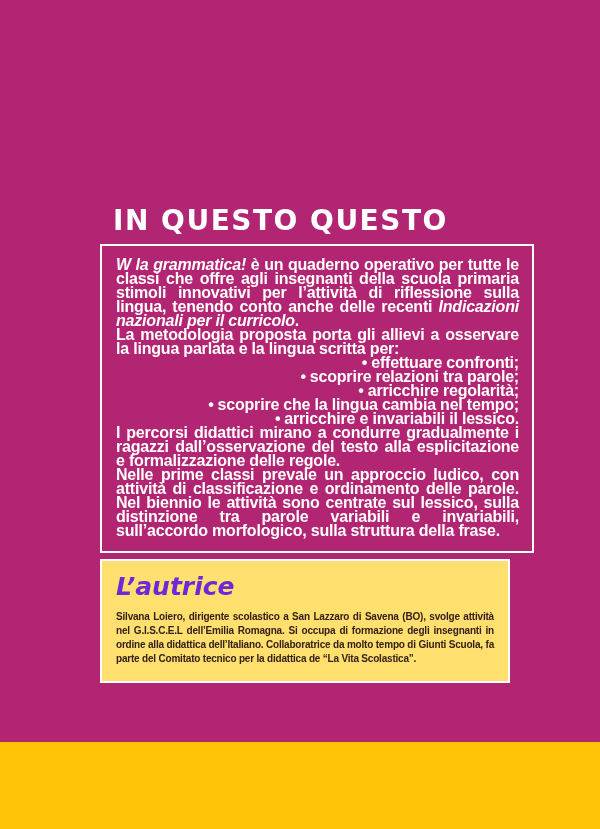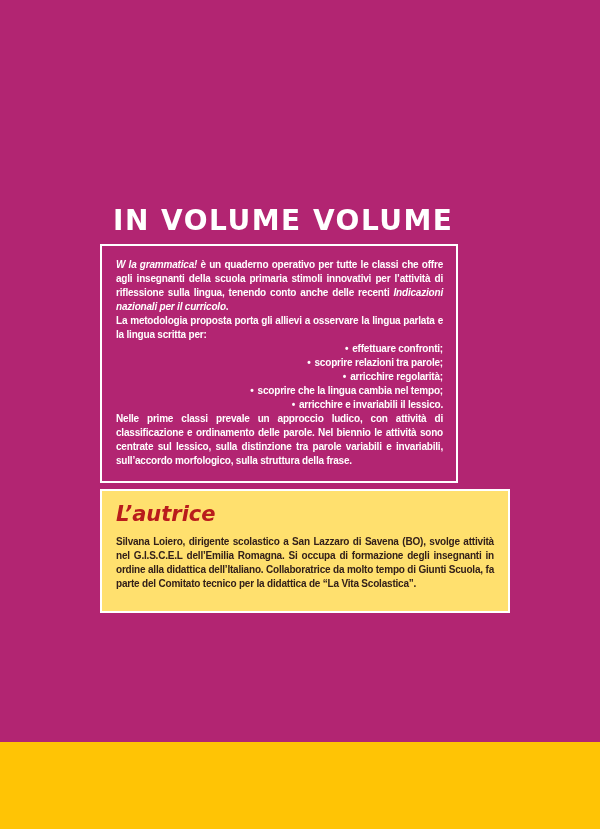--- a/index.html
+++ b/index.html
@@ -22,25 +22,25 @@
     margin: 0 0 7px 13px;
     font-family: "DejaVu Sans", sans-serif;
     font-weight: bold;
     font-size: 28px;
     letter-spacing: 1.5px;
     color: #FFFFFF;
     white-space: nowrap;
   }
   .volume-box {
     box-sizing: border-box;
-    width: 358px;
+    width: 434px;
     border: 2px solid #FFFFFF;
     padding: 12px 13px 13px 14px;
     color: #FFFFFF;
-    font-size: 10px;
+    font-size: 16px;
     font-weight: bold;
     line-height: 14px;
     letter-spacing: -0.2px;
     text-align: justify;
   }
   .volume-box p { margin: 0; }
   .volume-box em { font-style: italic; }
   .activities-list { margin: 0; padding: 0; list-style: none; }
   .activities-list li { text-align: right; }
   .bullet { margin-right: 4px; }
@@ -51,53 +51,54 @@
     border: 2px solid #FFFFFF;
     background: #FFE06E;
     padding: 11px 14px 13px 14px;
     min-height: 124px;
   }
   .author-heading {
     margin: 0 0 9px 0;
     font-family: "DejaVu Sans", sans-serif;
     font-weight: bold;
     font-style: italic;
-    font-size: 21px;
-    color: #b91c1c;
+    font-size: 25px;
+    color: #6d28d9;
   }
   .author-bio {
     margin: 0;
     color: #33201A;
     font-size: 10px;
     font-weight: bold;
     line-height: 14px;
     letter-spacing: -0.2px;
     text-align: justify;
   }
 </style>
 </head>
 <body>
 
 <div class="content">
 
-  <h1 class="volume-heading">IN VOLUME VOLUME</h1>
+  <h1 class="volume-heading">IN QUESTO QUESTO</h1>
 
   <div class="volume-box">
     <p><em>W la grammatica!</em><span> è un quaderno operativo per tutte le classi che offre agli insegnanti della scuola primaria stimoli innovativi per l’attività di riflessione sulla lingua, tenendo conto anche delle recenti </span><em>Indicazioni nazionali per il curricolo</em><span>.</span></p>
 
     <p>La metodologia proposta porta gli allievi a osservare la lingua parlata e la lingua scritta per:</p>
 
     <ul class="activities-list">
       <li><span class="bullet">•</span><span>effettuare confronti;</span></li>
       <li><span class="bullet">•</span><span>scoprire relazioni tra parole;</span></li>
       <li><span class="bullet">•</span><span>arricchire regolarità;</span></li>
       <li><span class="bullet">•</span><span>scoprire che la lingua cambia nel tempo;</span></li>
       <li><span class="bullet">•</span><span>arricchire e invariabili il lessico.</span></li>
     </ul>
 
+    <p>I percorsi didattici mirano a condurre gradualmente i ragazzi dall’osservazione del testo alla esplicitazione e formalizzazione delle regole.</p>
 
     <p>Nelle prime classi prevale un approccio ludico, con attività di classificazione e ordinamento delle parole. Nel biennio le attività sono centrate sul lessico, sulla distinzione tra parole variabili e invariabili, sull’accordo morfologico, sulla struttura della frase.</p>
   </div>
 
   <div class="author-box">
     <h2 class="author-heading">L’autrice</h2>
     <p class="author-bio">Silvana Loiero, dirigente scolastico a San Lazzaro di Savena (BO), svolge attività nel G.I.S.C.E.L dell’Emilia Romagna. Si occupa di formazione degli insegnanti in ordine alla didattica dell’Italiano. Collaboratrice da molto tempo di Giunti Scuola, fa parte del Comitato tecnico per la didattica de “La Vita Scolastica”.</p>
   </div>
 
 </div>

